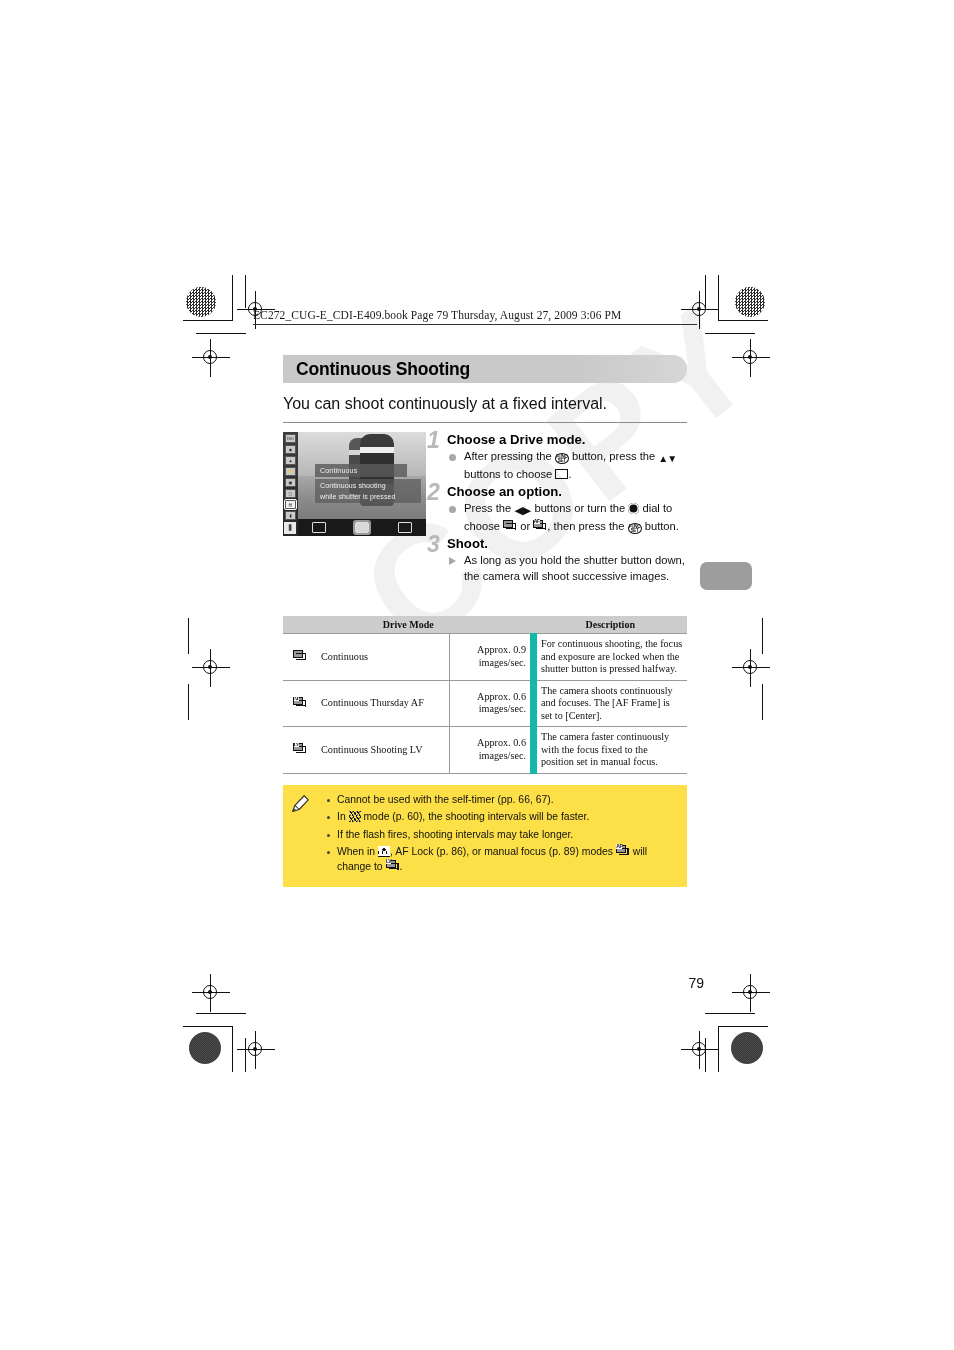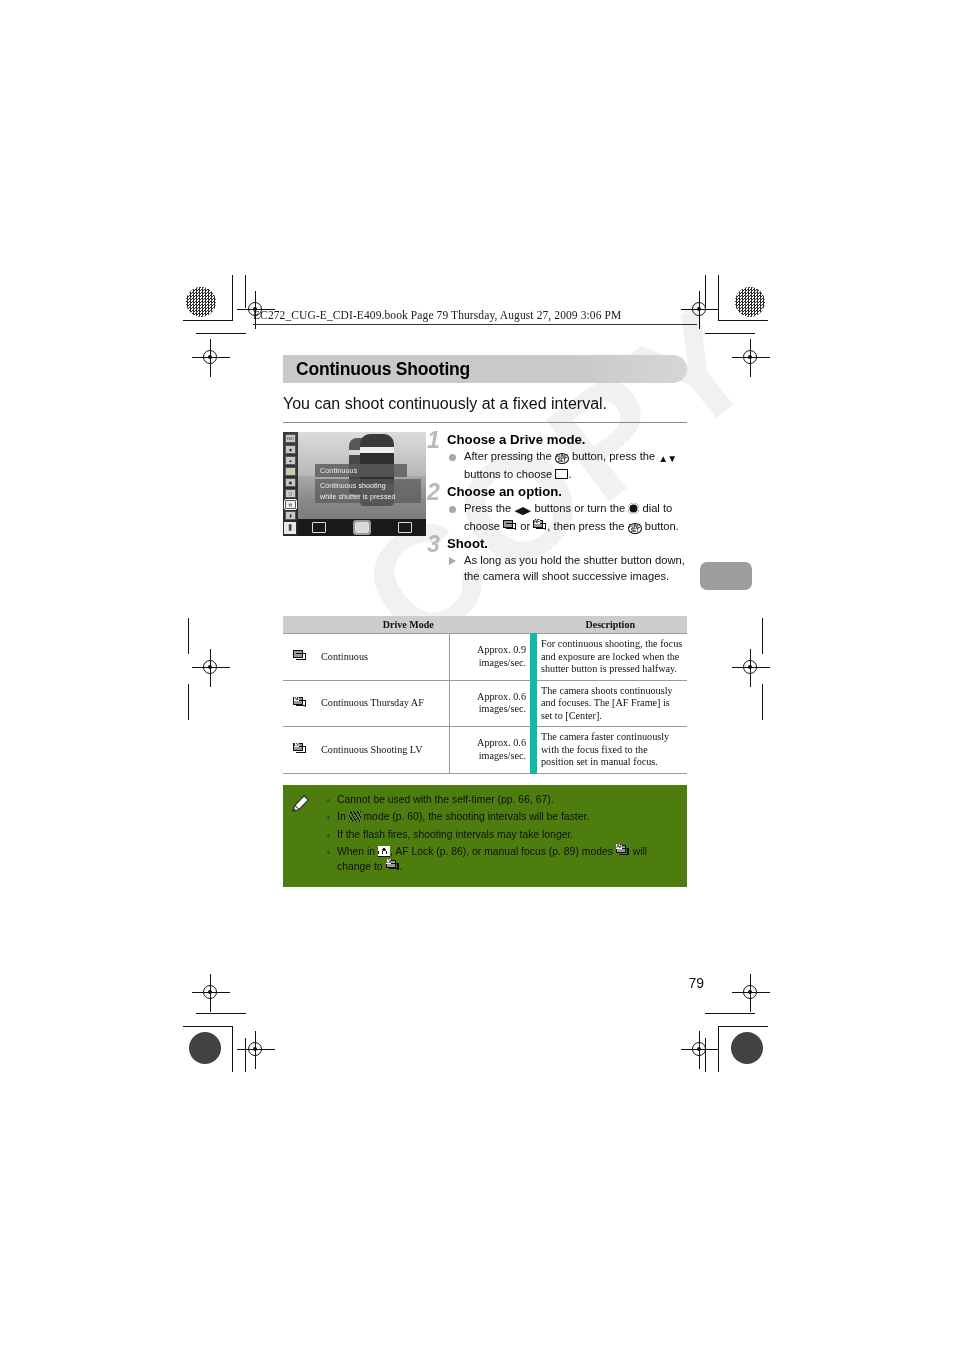--- a/index.html
+++ b/index.html
@@ -360,21 +360,21 @@
   }
   table.drive tr.first td { border-top: 1px solid #9a9a9a; }
   td.c-icon { width: 26px; text-align: center; padding-left: 6px; }
   td.c-name { width: 124px; padding-left: 2px; }
   td.c-rate { width: 72px; text-align: right; border-left: 1px solid #9a9a9a; }
   td.c-desc { border-left: 7px solid #14b8a6; padding-left: 6px; }
 
   
   .notes {
     margin-top: 11px;
-    background: #4d7c0f;
+    background: #fde047;
     padding: 8px 10px 10px 10px;
     position: relative;
     box-sizing: border-box;
     width: 404px;
   }
   .notes .pencil {
     position: absolute;
     left: 6px; top: 8px;
     width: 22px; height: 22px;
   }

